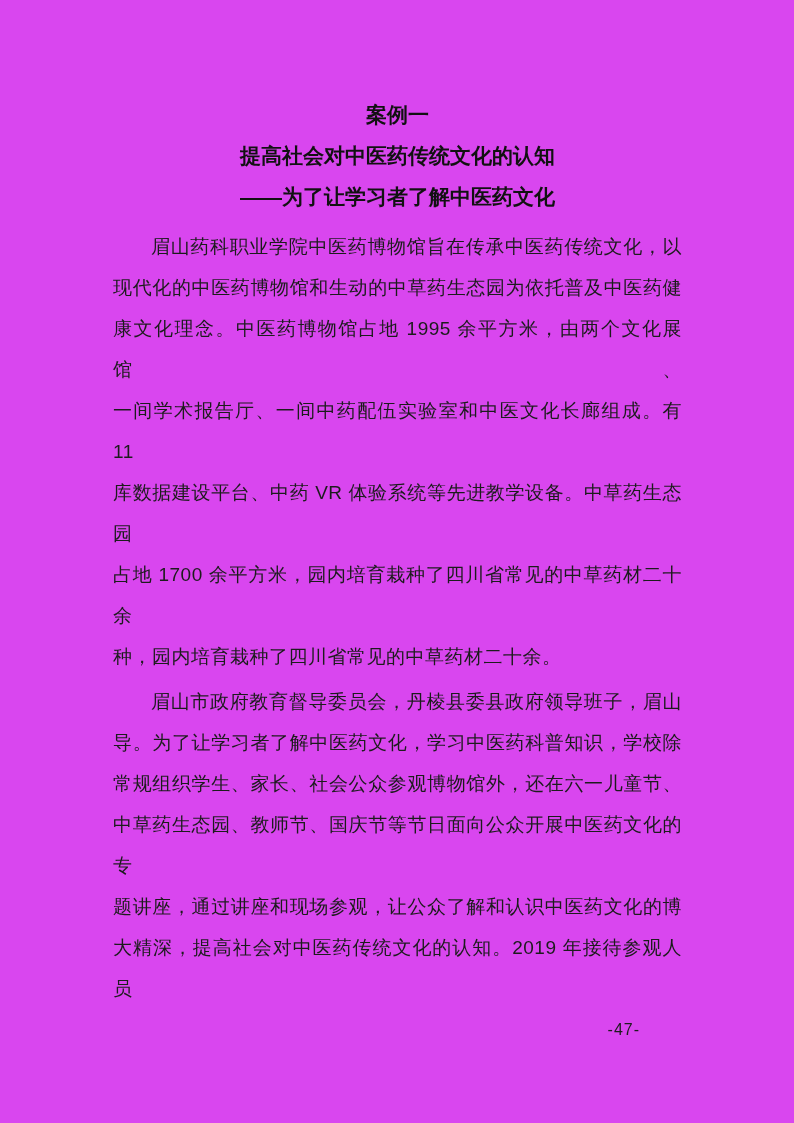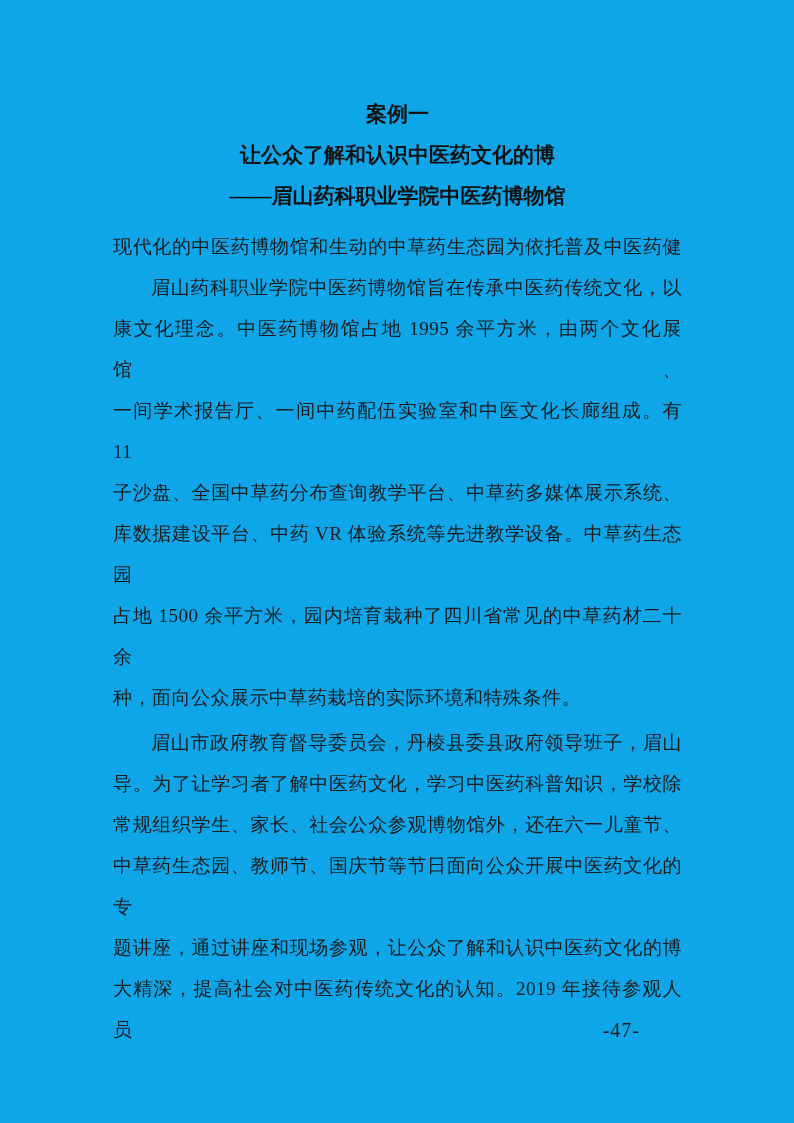--- a/index.html
+++ b/index.html
@@ -5,24 +5,24 @@
   html, body {
     margin: 0;
     padding: 0;
     background: #ffffff;
   }
   .page {
     position: relative;
     width: 794px;
     height: 1123px;
     margin: 0 auto;
-    background: #0ea5e9;
+    background: #d946ef;
     box-sizing: border-box;
     padding: 94px 112px 0 113px;
-    font-family: Liberation Serif, serif;
+    font-family: Liberation Sans, sans-serif;
     color: #1c1c1c;
     overflow: hidden;
   }
   .title-block {
     margin: 0 0 9px 0;
   }
   .title-line {
     font-size: 21px;
     line-height: 41px;
     font-weight: bold;
@@ -48,48 +48,47 @@
   .line.first {
     text-indent: 2em;
   }
   .line.end {
     text-align-last: left;
   }
   .page-number {
     position: absolute;
     top: 1019px;
     right: 154px;
-    font-size: 20px;
+    font-size: 16px;
     line-height: 22px;
     letter-spacing: 1px;
     color: #1c1c1c;
   }
 </style>
 </head>
 <body>
 
 <div class="page">
 
   <div class="title-block">
     <div class="title-line">案例一</div>
-    <div class="title-line">让公众了解和认识中医药文化的博</div>
-    <div class="title-line">——眉山药科职业学院中医药博物馆</div>
+    <div class="title-line">提高社会对中医药传统文化的认知</div>
+    <div class="title-line">——为了让学习者了解中医药文化</div>
   </div>
 
   <div class="body-block">
 
     <div class="paragraph">
+      <div class="line first">眉山药科职业学院中医药博物馆旨在传承中医药传统文化，以</div>
       <div class="line">现代化的中医药博物馆和生动的中草药生态园为依托普及中医药健</div>
-      <div class="line first">眉山药科职业学院中医药博物馆旨在传承中医药传统文化，以</div>
       <div class="line">康文化理念。中医药博物馆占地 1995 余平方米，由两个文化展馆、</div>
       <div class="line">一间学术报告厅、一间中药配伍实验室和中医文化长廊组成。有 11</div>
-      <div class="line">子沙盘、全国中草药分布查询教学平台、中草药多媒体展示系统、</div>
       <div class="line">库数据建设平台、中药 VR 体验系统等先进教学设备。中草药生态园</div>
-      <div class="line">占地 1500 余平方米，园内培育栽种了四川省常见的中草药材二十余</div>
-      <div class="line end">种，面向公众展示中草药栽培的实际环境和特殊条件。</div>
+      <div class="line">占地 1700 余平方米，园内培育栽种了四川省常见的中草药材二十余</div>
+      <div class="line end">种，园内培育栽种了四川省常见的中草药材二十余。</div>
     </div>
 
     <div class="paragraph second">
       <div class="line first">眉山市政府教育督导委员会，丹棱县委县政府领导班子，眉山</div>
       <div class="line">导。为了让学习者了解中医药文化，学习中医药科普知识，学校除</div>
       <div class="line">常规组织学生、家长、社会公众参观博物馆外，还在六一儿童节、</div>
       <div class="line">中草药生态园、教师节、国庆节等节日面向公众开展中医药文化的专</div>
       <div class="line">题讲座，通过讲座和现场参观，让公众了解和认识中医药文化的博</div>
       <div class="line">大精深，提高社会对中医药传统文化的认知。2019 年接待参观人员</div>
 

